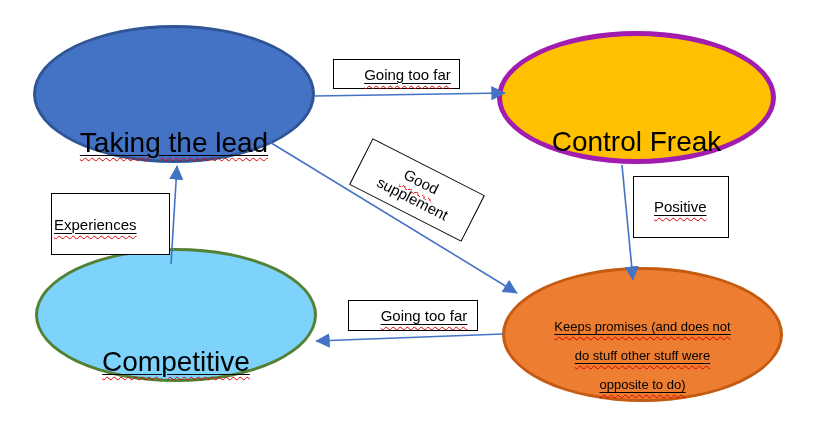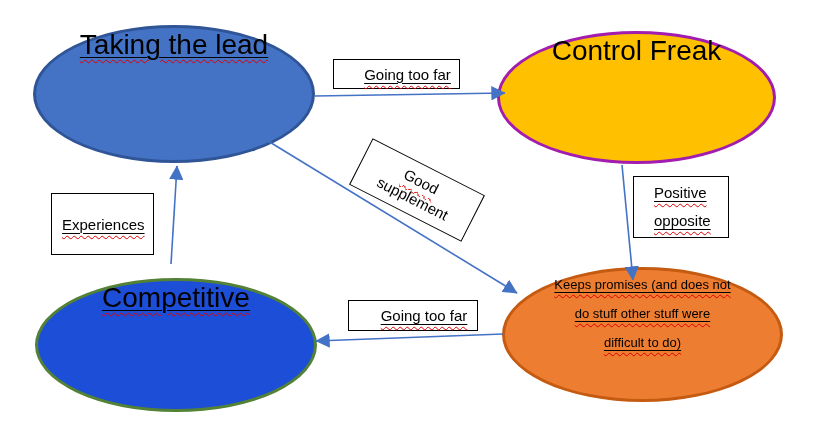--- a/index.html
+++ b/index.html
@@ -4,47 +4,47 @@
 <style>
   html,body{margin:0;padding:0;}
   body{
     width:828px;height:423px;position:relative;overflow:hidden;background:#ffffff;
     font-family:"Liberation Sans", sans-serif;color:#000;
   }
   .canvas{position:absolute;inset:0;}
   
   .node{
     position:absolute;border-radius:50%;
-    display:flex;flex-direction:column;align-items:center;justify-content:flex-start;
+    display:flex;flex-direction:column;align-items:center;justify-content:flex-end;
     text-align:center;box-sizing:border-box;
   }
   .node-blue  {left:33px; top:25px; width:282px;height:138px;background:#4472C4;border:3px solid #2F5597;}
-  .node-yellow{left:497px;top:31px; width:279px;height:133px;background:#FFC000;border:3px solid #a21caf;}
-  .node-green {left:35px; top:278px;width:282px;height:134px;background:#1d4ed8;border:3px solid #538135;}
+  .node-yellow{left:497px;top:31px; width:279px;height:133px;background:#FFC000;border:5px solid #a21caf;}
+  .node-green {left:35px; top:248px;width:282px;height:134px;background:#7dd3fc;border:3px solid #538135;}
   .node-orange{left:502px;top:267px;width:281px;height:135px;background:#ED7D31;border:3px solid #C55A11;}
   .node-title{font-size:28px;line-height:34px;}
   .node-small{font-size:13px;line-height:29px;}
   
   .squig{
     text-decoration-line:underline;text-decoration-style:wavy;
     text-decoration-color:#E00000;text-decoration-thickness:1px;text-underline-offset:5px;
   }
   .uline{
     text-decoration-line:underline;text-decoration-style:solid;
     text-decoration-color:#000;text-decoration-thickness:1px;text-underline-offset:3px;
   }
   
   .label-box{
     position:absolute;background:#FFFFFF;border:1.6px solid #000;box-sizing:border-box;
     font-size:15px;display:flex;flex-direction:column;justify-content:center;
   }
   .lb-center{align-items:center;text-align:center;padding-left:22px;}
   .lb-going-top   {left:333px;top:59px; width:127px;height:30px;}
   .lb-positive    {left:633px;top:176px;width:96px; height:62px;padding-left:20px;line-height:28px;}
-  .lb-experiences {left:51px; top:193px;width:103px;height:62px;padding-left:10px;line-height:27px;}
+  .lb-experiences {left:51px; top:193px;width:119px;height:62px;padding-left:2px;line-height:27px;}
   .lb-going-bottom{left:348px;top:300px;width:130px;height:31px;}
   .lb-supplement  {left:354px;top:164px;width:126px;height:52px;transform:rotate(27deg);
                    align-items:center;text-align:center;line-height:19px;}
   
   svg.arrows{position:absolute;inset:0;pointer-events:none;}
   svg.arrows line{stroke:#4472C4;stroke-width:1.6px;}
 </style>
 </head>
 <body>
 
@@ -58,21 +58,21 @@
     <div class="node-title">Control Freak</div>
   </div>
 
   <div class="node node-green">
     <div class="node-title squig"><span class="uline">Competitive</span></div>
   </div>
 
   <div class="node node-orange">
     <div class="node-small squig"><span class="uline">Keeps promises (and does not</span></div>
     <div class="node-small squig"><span class="uline">do stuff other stuff were</span></div>
-    <div class="node-small squig"><span class="uline">difficult to do)</span></div>
+    <div class="node-small squig"><span class="uline">opposite to do)</span></div>
   </div>
 
   <svg class="arrows" width="828" height="423" viewBox="0 0 828 423">
     <defs>
       <marker id="ah" viewBox="0 0 10 10" refX="9.5" refY="5" markerWidth="9" markerHeight="9" orient="auto-start-reverse">
         <path d="M0,0 L10,5 L0,10 Z" fill="#4472C4"></path>
       </marker>
     </defs>
     <line x1="315" y1="96" x2="505" y2="93" marker-end="url(#ah)"></line>
     <line x1="622" y1="165" x2="633" y2="280" marker-end="url(#ah)"></line>
@@ -80,21 +80,20 @@
     <line x1="503" y1="334" x2="316" y2="341" marker-end="url(#ah)"></line>
     <line x1="171" y1="264" x2="177" y2="166" marker-end="url(#ah)"></line>
   </svg>
 
   <div class="label-box lb-going-top lb-center">
     <div class="squig"><span class="uline">Going too far</span></div>
   </div>
 
   <div class="label-box lb-positive">
     <div class="squig"><span class="uline">Positive</span></div>
-    <div class="squig"><span class="uline">opposite</span></div>
   </div>
 
   <div class="label-box lb-supplement">
     <div class="squig"><span>Good</span></div>
     <div>supplement</div>
   </div>
 
   <div class="label-box lb-experiences">
     <div class="squig"><span class="uline">Experiences</span></div>
   </div>

